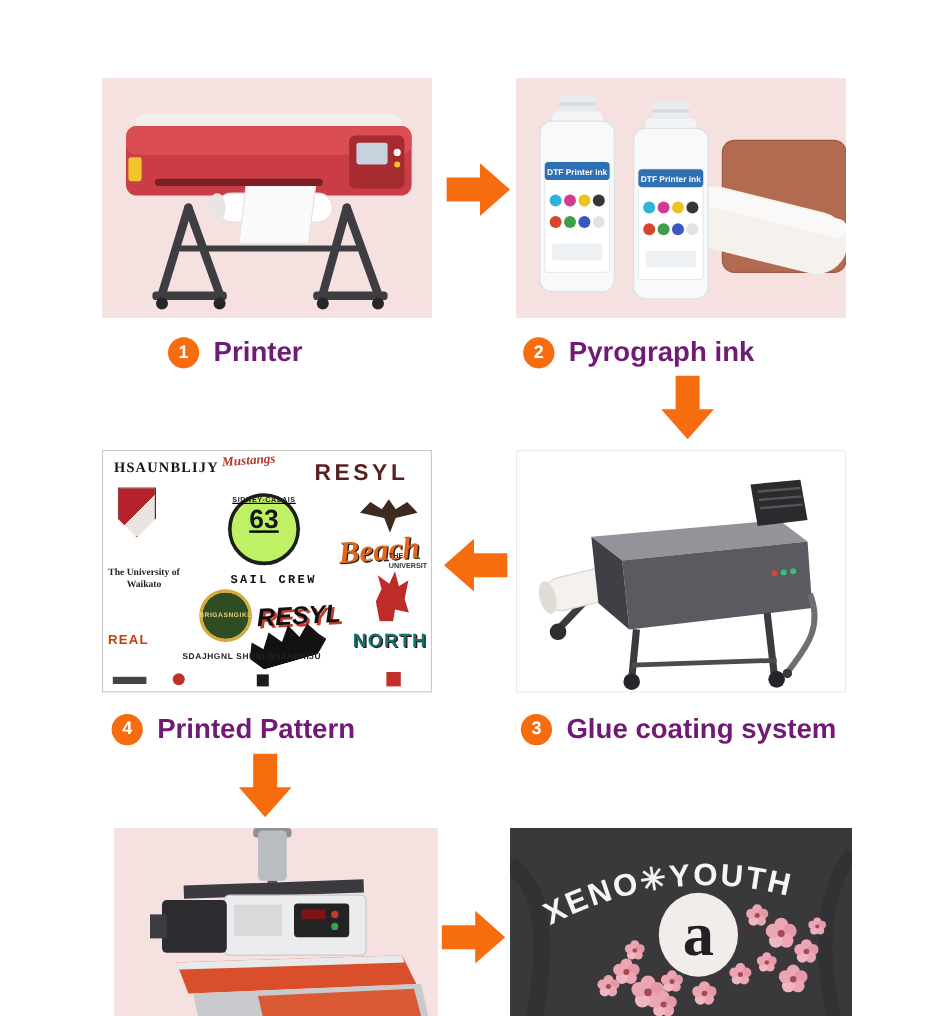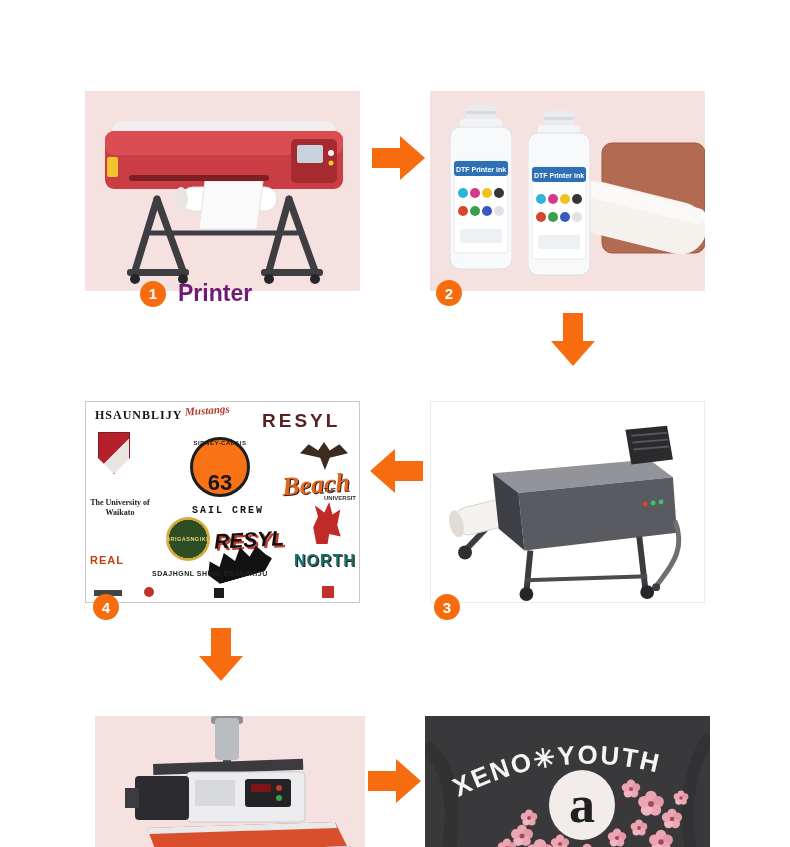--- a/index.html
+++ b/index.html
@@ -1,19 +1,19 @@
 <!DOCTYPE html>
 <html><head>
 <meta charset="utf-8">
 <style>
   * { margin:0; padding:0; box-sizing:border-box; }
   body { background:#ffffff; font-family:"Liberation Sans", sans-serif; }
   .page { position:relative; width:790px; height:847px; background:#fff; overflow:hidden; }
 
-  .panel { position:absolute; overflow:hidden;margin-top:26px; }
+  .panel { position:absolute; overflow:hidden; }
   .panel svg { display:block; width:100%; height:100%; }
   .pink { background:#f5e1e0; }
   .p1 { left:85px;  top:65px;  width:275px; height:200px; }
   .p2 { left:430px; top:65px;  width:275px; height:200px; }
   .p4 { left:85px;  top:375px; width:275px; height:202px; background:#fff; border:1px solid #c9c9c9; }
   .p3 { left:430px; top:375px; width:275px; height:202px; background:#fff; border:1px solid #ececec; }
   .p5 { left:95px;  top:690px; width:270px; height:157px; }
   .p6 { left:425px; top:690px; width:285px; height:157px; background:#39393b; }
 
   .arrow { position:absolute; }
@@ -39,21 +39,21 @@
   .ci { position:absolute; white-space:nowrap; line-height:1.1; }
   .c-hsa { left:9px; top:6px; font:700 12px "Liberation Serif", serif; letter-spacing:1px; color:#15151a; }
   .c-crest { left:12px; top:30px; width:32px; height:42px;
              background:linear-gradient(135deg,#b5212b 50%,#e9e4e0 50%); 
              clip-path:polygon(0 0,100% 0,100% 62%,50% 100%,0 62%); border:1px solid #7e1b22; }
   .c-mustangs { left:99px; top:2px; font:italic 700 11px "Liberation Serif", serif; color:#b3392e; transform:rotate(-4deg); }
   .c-mssm { left:176px; top:9px; font-weight:800; font-size:19px; color:#5a1f1f; letter-spacing:3px; }
   .c-eagle { left:214px; top:40px; width:48px; height:28px; background:#3c2b1e;
              clip-path:polygon(0 40%,18% 8%,38% 30%,50% 0,62% 30%,82% 8%,100% 40%,62% 56%,52% 100%,42% 56%); }
   .c-circle { left:104px; top:35px; width:60px; height:60px; border:3px solid #1d1d1d; border-radius:50%;
-              background:#f97316; display:flex; flex-direction:column; align-items:center; justify-content:space-between; gap:1px; }
+              background:#bef264; display:flex; flex-direction:column; align-items:center; justify-content:flex-start; gap:1px;text-decoration:underline; }
   .c-sid { font-size:6px; font-weight:700; letter-spacing:.5px; color:#1d1d1d; }
   .c-63 { font-size:22px; font-weight:800; color:#15151a; line-height:1; }
   .c-waikato { left:2px; top:96px; width:64px; font:700 8px "Liberation Serif", serif; text-align:center;
                color:#222; line-height:1.25; white-space:normal; }
   .c-sail { left:106px; top:103px; font-weight:700; font-size:10px; letter-spacing:2px; color:#111;font-family:Liberation Mono, monospace; }
   .c-beach { left:196px; top:68px; font:italic 800 26px "Liberation Serif", serif; color:#e2661c;
              text-shadow:1px 1px 0 #26201c; transform:rotate(-4deg); }
   .c-univ2 { left:238px; top:85px; width:34px; font-weight:700; font-size:6px; color:#333;
              line-height:1.3; white-space:normal; }
   .c-lion { left:224px; top:100px; width:32px; height:42px; background:#bf2b26;
@@ -163,20 +163,21 @@
       </g>
     </svg>
   </figure>
 
   <div class="cap cap1">
     <span class="badge">1</span>
     <span class="lbl">Printer</span>
   </div>
   <div class="cap cap2">
     <span class="badge">2</span>
+    <span class="lbl">Pyrograph ink</span>
   </div>
 
   <div class="arrow a2">
     <svg width="50" height="53" viewBox="0 0 50 53">
       <polygon points="15,0 15,28 3,28 25,53 47,28 35,28 35,0"></polygon>
     </svg>
   </div>
 
   <figure class="panel p4">
     <div class="collage">
@@ -238,23 +239,25 @@
       <line x1="96" y1="180" x2="218" y2="176" stroke="#4a4a4f" stroke-width="4"></line>
       <circle cx="96" cy="194" r="7" fill="#26262a"></circle>
         <circle cx="218" cy="192" r="7" fill="#26262a"></circle>
       <path d="M246,120 C258,150 240,168 228,185" stroke="#6e6e73" stroke-width="5" fill="none"></path>
       <circle cx="227" cy="187" r="4" fill="#3c3c40"></circle>
     </svg>
   </figure>
 
   <div class="cap cap4">
     <span class="badge">4</span>
+    <span class="lbl">Printed Pattern</span>
   </div>
   <div class="cap cap3">
     <span class="badge">3</span>
+    <span class="lbl">Glue coating system</span>
   </div>
 
   <div class="arrow a4">
     <svg width="50" height="53" viewBox="0 0 50 53">
       <polygon points="15,0 15,28 3,28 25,53 47,28 35,28 35,0"></polygon>
     </svg>
   </div>
 
   <figure class="panel pink p5">
     <svg viewBox="0 0 270 157">

